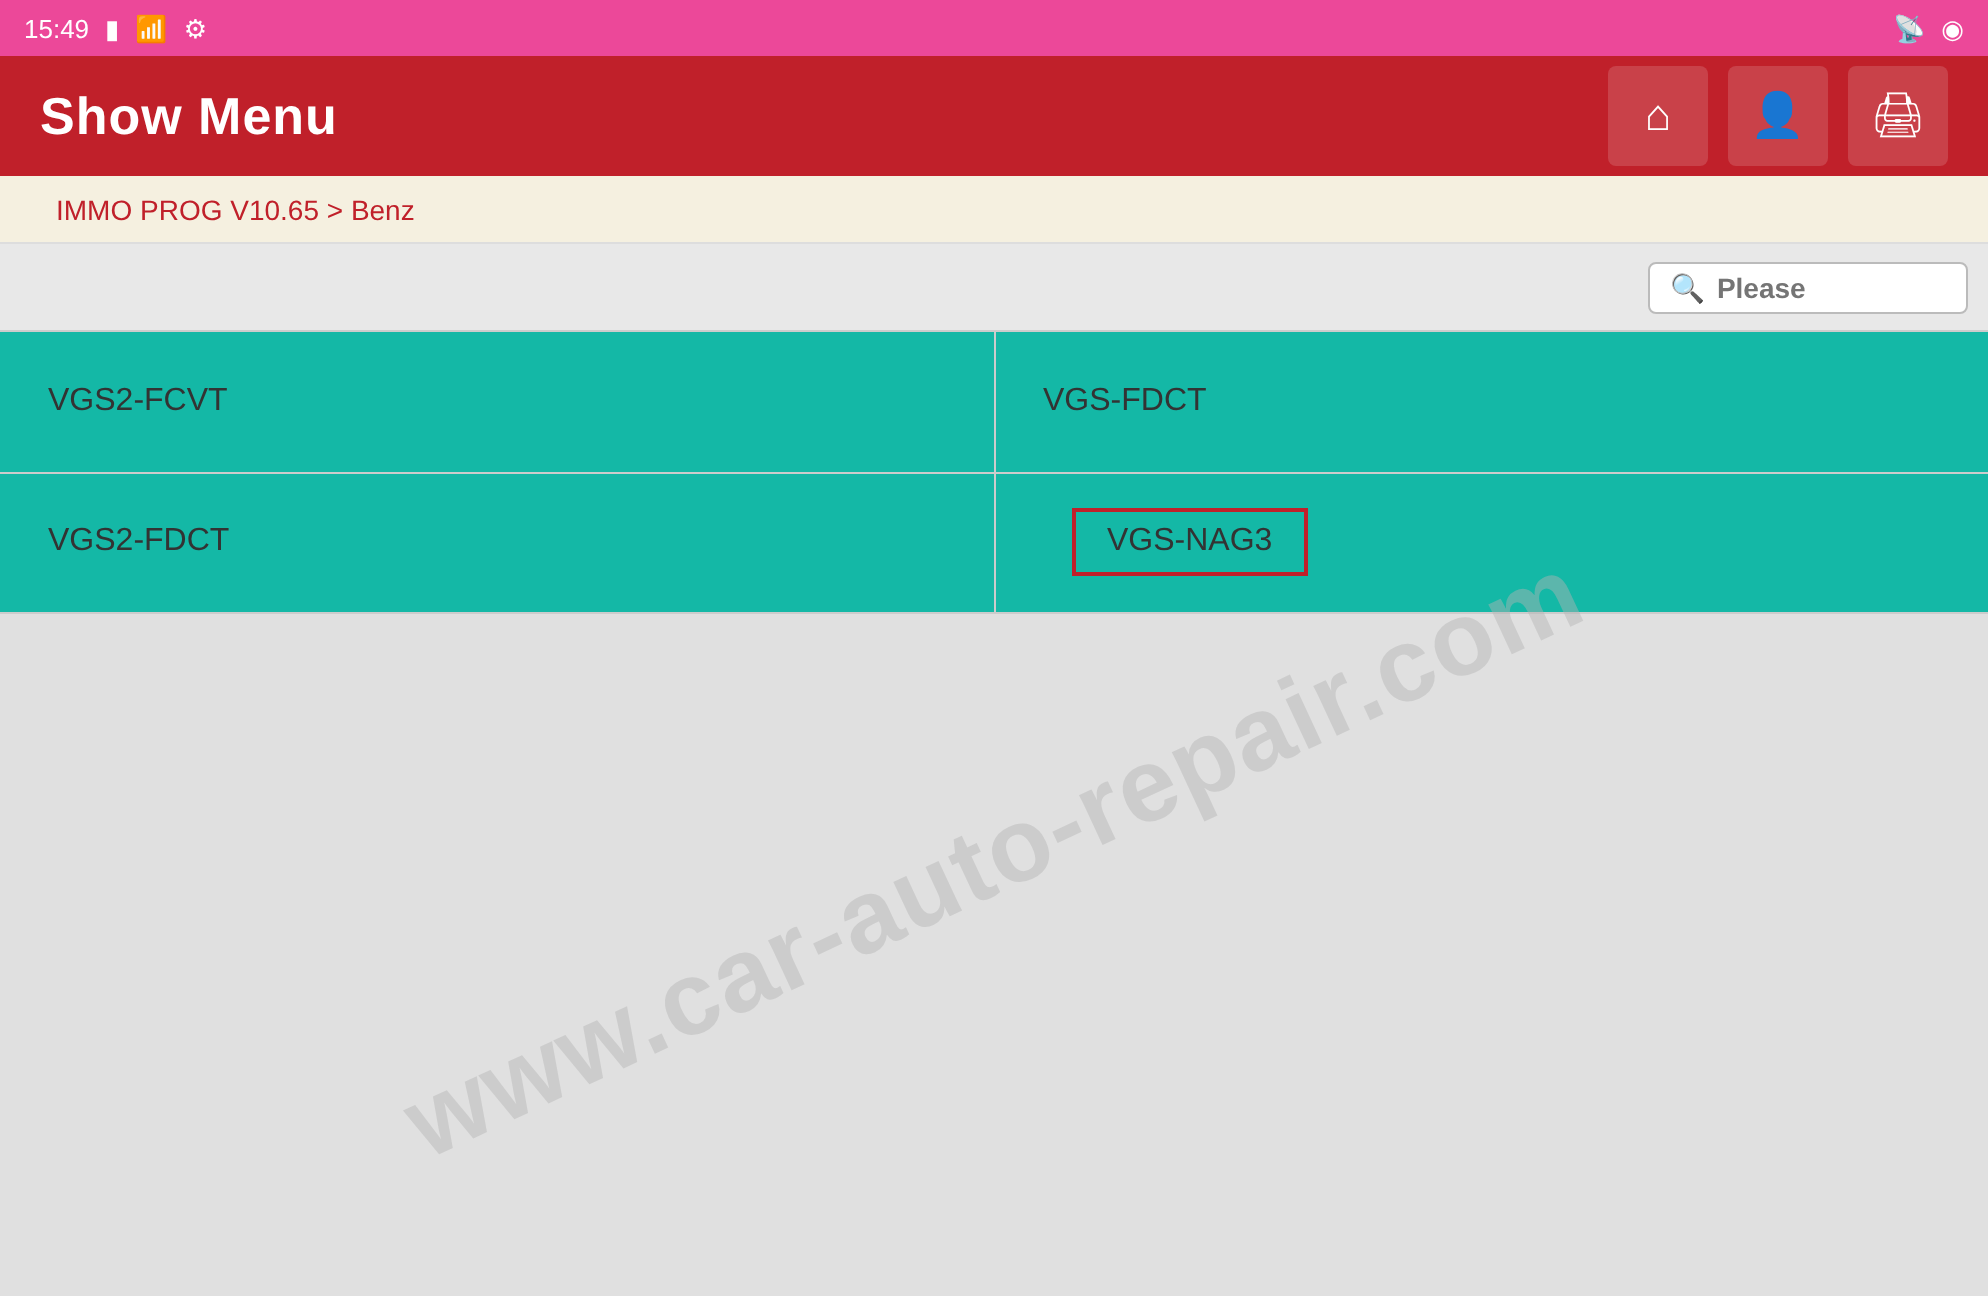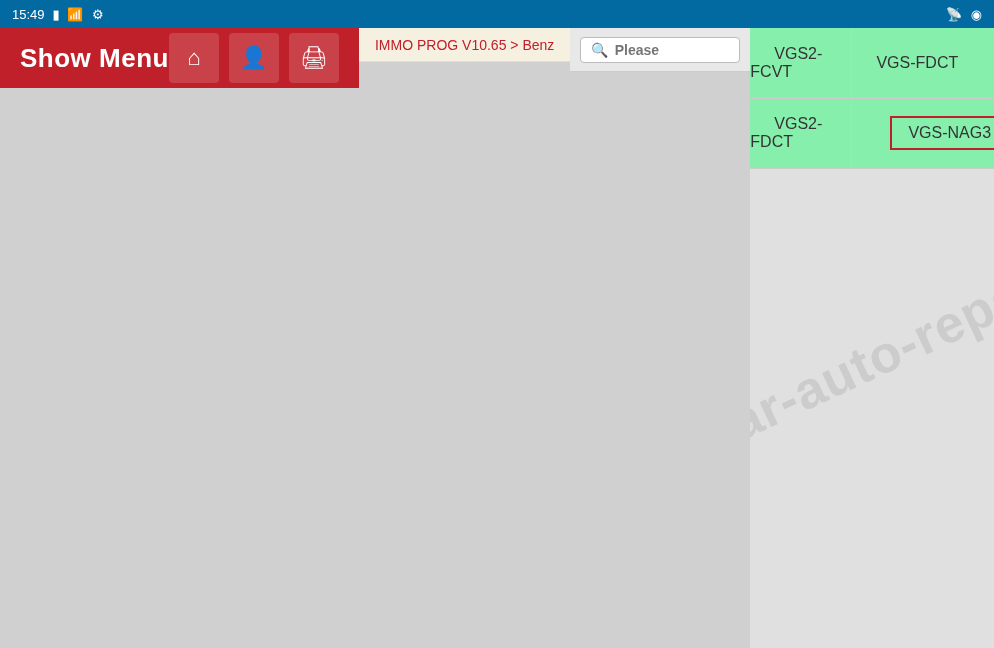--- a/index.html
+++ b/index.html
@@ -8,21 +8,21 @@
       height: 648px;
       font-family: Arial, sans-serif;
       background: #d0d0d0;
       overflow: hidden;
       position: relative;
     }
 
     
     .status-bar {
       height: 28px;
-      background: #0369a1;
+      background: #ec4899;
       display: flex;
       align-items: center;
       padding: 0 12px;
       color: #fff;
       font-size: 13px;
       justify-content: space-between;
     }
     .status-bar-left {
       display: flex;
       align-items: center;
@@ -66,21 +66,21 @@
       color: #fff;
       font-size: 22px;
     }
 
     
     .breadcrumb-bar {
       height: 34px;
       background: #f5f0e0;
       display: flex;
       align-items: center;
-      padding: 0 16px;
+      padding: 0 28px;
       border-bottom: 1px solid #ddd;
     }
     .breadcrumb-text {
       color: #c0202a;
       font-size: 14px;
       font-weight: 500;
     }
 
     
     .search-bar {
@@ -129,21 +129,21 @@
       border-collapse: collapse;
     }
     .table-grid tr {
       border-bottom: 1px solid #ccc;
     }
     .table-grid td {
       padding: 0;
       width: 50%;
       height: 70px;
       border-right: 1px solid #ccc;
-      background: #86efac;
+      background: #14b8a6;
       vertical-align: middle;
     }
     .table-grid td:last-child {
       border-right: none;
     }
     .cell-content {
       padding: 0 24px;
       font-size: 16px;
       color: #333;
       font-weight: 500;
@@ -193,21 +193,21 @@
       font-size: 52px;
       font-weight: bold;
       transform: rotate(-25deg);
       white-space: nowrap;
       user-select: none;
       letter-spacing: 1px;
     }
 
     .main-layout {
       display: flex;
-      flex-direction: row;
+      flex-direction: column;
       height: calc(648px - 28px);
       position: relative;
     }
   </style>
 </head>
 <body>
 
 <div class="status-bar">
   <div class="status-bar-left">
     <span>15:49</span>

